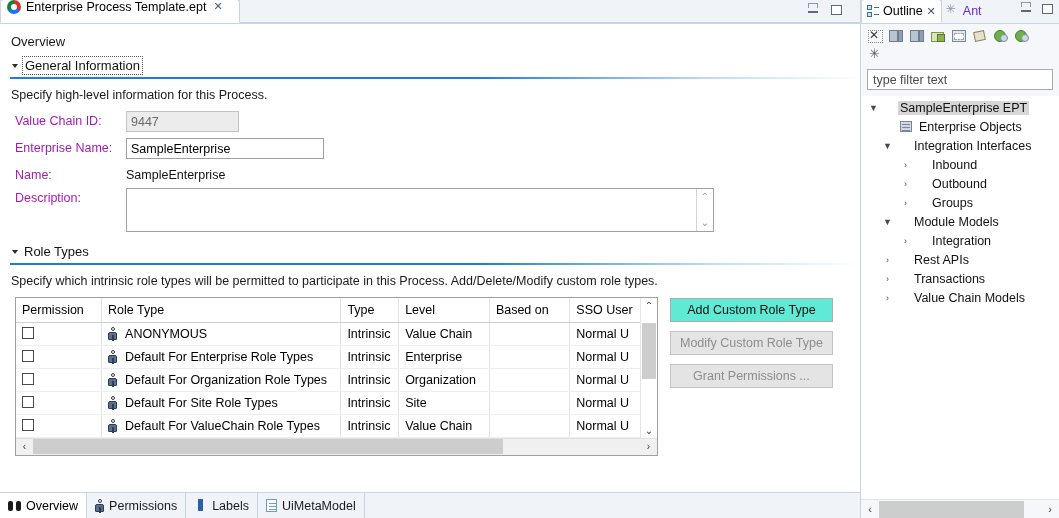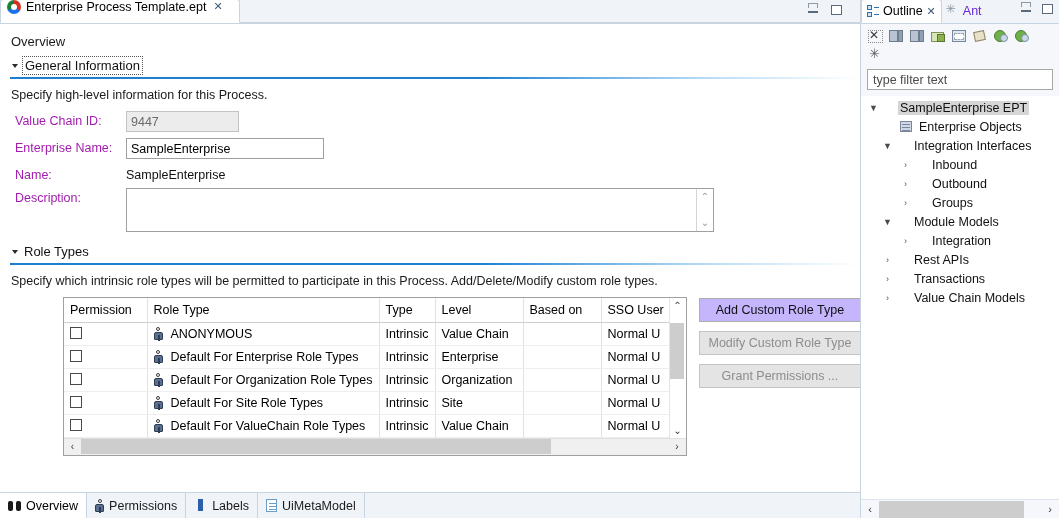--- a/index.html
+++ b/index.html
@@ -62,21 +62,21 @@
   .finput.readonly { background:#ececec; border:1px solid #c3c3c3; color:#6a6a6a; width:113px; }
   .finput.name { width:198px; }
   .fstatic { font-size:12.5px; padding-top:3px; color:#111; }
   .desc-wrap { position:relative; width: 588px; height: 44px; border:1px solid #a0a0a0; background:#fff; display:flex; }
   .desc-area { flex:1; border:none; outline:none; resize:none; font-family:"Liberation Sans",sans-serif; font-size:12.5px; padding:3px; }
   .desc-sb { width:17px; background:#fff; border-left:1px solid #d4d4d4; display:flex; flex-direction:column;
              justify-content:space-between; align-items:center; padding: 3px 0; }
   .sb-arrow { font-size:10px; color:#9a9a9a; line-height:10px; }
 
   
-  .rt-area { display:flex; gap:12px; padding: 9px 0 0 15px; margin-left: 48px; }
+  .rt-area { display:flex; gap:12px; padding: 9px 0 0 15px; }
   .table-box { width: 643px; border:1px solid #a0a0a0; background:#fff; position:relative; display:flex; flex-direction:column; }
   table.rt { border-collapse: collapse; width: 100%; table-layout: fixed; }
   table.rt th, table.rt td {
     font-weight: normal; text-align:left; font-size:12.5px;
     border-right:1px solid #e2e2e2; border-bottom:1px solid #eeeeee;
     padding: 3px 6px; height:23px; white-space:nowrap; overflow:hidden;
   }
   table.rt th { border-bottom:1px solid #cfcfcf; background:#ffffff; height:24px; }
   .c-perm { width:83px; }
   .c-role { width:232px; }
@@ -101,21 +101,21 @@
   .tv-thumb { position:absolute; top:10px; left:1px; width:14px; height:56px; background:#cdcdcd; cursor:pointer; }
   
   .th-sb { height:17px; background:#f0f0f0; border-top:1px solid #e0e0e0; display:flex; align-items:center; }
   .th-left, .th-right { width:17px; text-align:center; font-size:10px; color:#3a3a3a; cursor:pointer; }
   .th-track { flex:1; height:15px; position:relative; }
   .th-thumb { position:absolute; left:0; top:0; height:15px; width:470px; background:#cdcdcd; cursor:pointer; }
 
   .btn-col { display:flex; flex-direction:column; gap:9px; padding-top:1px; }
   .btn {
     font-family:"Liberation Sans",sans-serif; font-size:12.5px; text-align:center;
-    padding: 4px 9px; background:#c4b5fd; border:1px solid #adadad; color:#111; cursor:pointer; white-space:nowrap;
+    padding: 4px 9px; background:#5eead4; border:1px solid #adadad; color:#111; cursor:pointer; white-space:nowrap;
   }
   .btn.disabled { color:#8d8d8d; border-color:#c4c4c4; background:#e4e4e4; cursor:default; }
 
   
   .pagetabs { height:26px; background:#f0f4f8; border-top:1px solid #c8d4e0; display:flex; align-items:stretch; }
   .ptab { display:flex; align-items:center; gap:5px; padding: 0 8px; font-size:12.5px; color:#1a1a1a;
           border-right:1px solid #c8d4e0; cursor:pointer; }
   .ptab.active { background:#ffffff; color:#000; }
   .ptab-filler { flex:1; }
 

